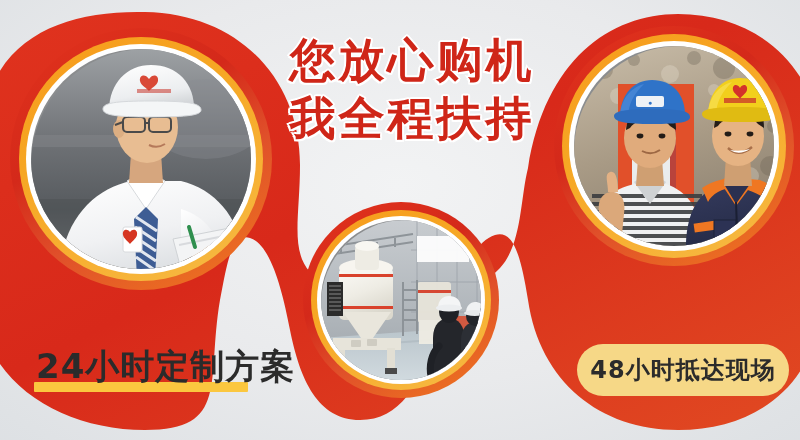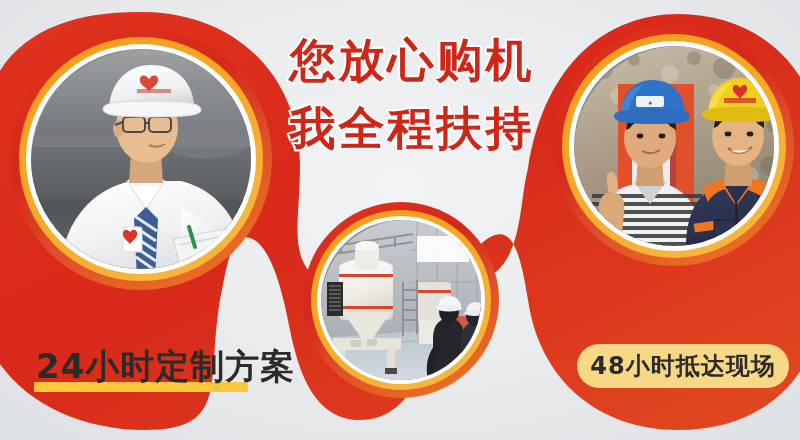--- a/index.html
+++ b/index.html
@@ -53,40 +53,40 @@
     color:#cf2618;
     letter-spacing:3px;
     font-family:"DejaVu Sans","Liberation Sans",sans-serif;
     -webkit-text-stroke:2.5px #ffffff;
     paint-order:stroke fill;
     text-shadow:
        2px 0 0 #fff, -2px 0 0 #fff, 0 2px 0 #fff, 0 -2px 0 #fff,
        1.5px 1.5px 0 #fff, -1.5px 1.5px 0 #fff, 1.5px -1.5px 0 #fff, -1.5px -1.5px 0 #fff;
     white-space:nowrap;
   }
-  .hl-line.second{margin-top:18px;}
+  .hl-line.second{margin-top:8px;}
 
   
   #label-left{
     left:36px;top:344px;
   }
   #label-left .txt{
     position:relative;z-index:2;
     font-size:34px;font-weight:bold;color:#2b2b2b;
     letter-spacing:1px;white-space:nowrap;
     font-family:"DejaVu Sans","Liberation Sans",sans-serif;
   }
   #label-left .underline{
     position:absolute;left:-2px;bottom:-2px;height:10px;width:214px;
     background:#fbc73f;z-index:1;border-radius:1px;
   }
 
   #label-right{
     left:577px;top:344px;
-    width:212px;height:44px;
+    width:212px;height:52px;
     background:#f6d887;
     border-radius:28px;
     display:flex;align-items:center;justify-content:center;
   }
   #label-right .txt{
     font-size:24px;font-weight:bold;color:#2b2b2b;
     letter-spacing:1px;white-space:nowrap;
     font-family:"DejaVu Sans","Liberation Sans",sans-serif;
   }
 </style>

